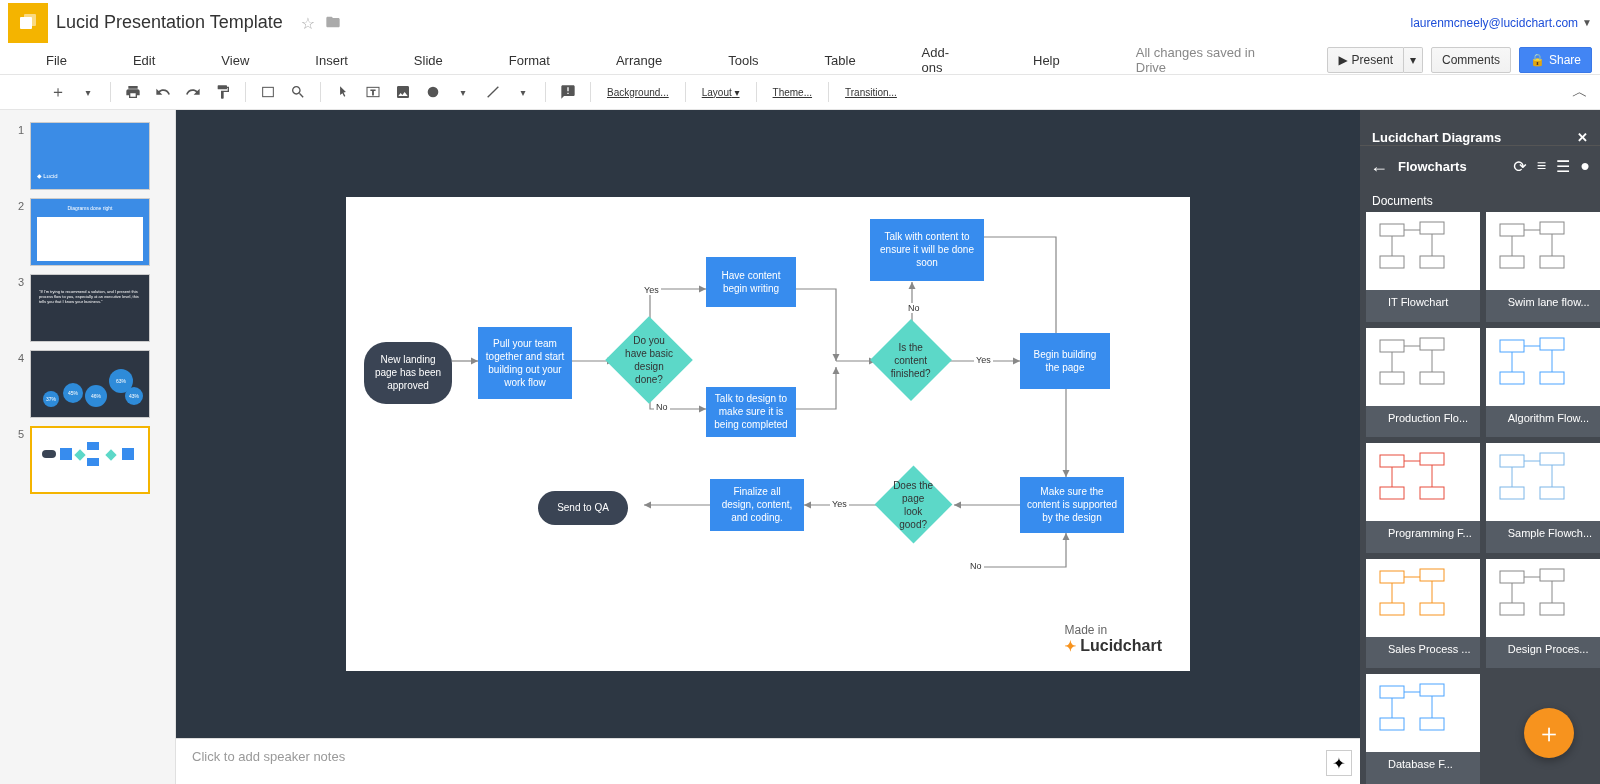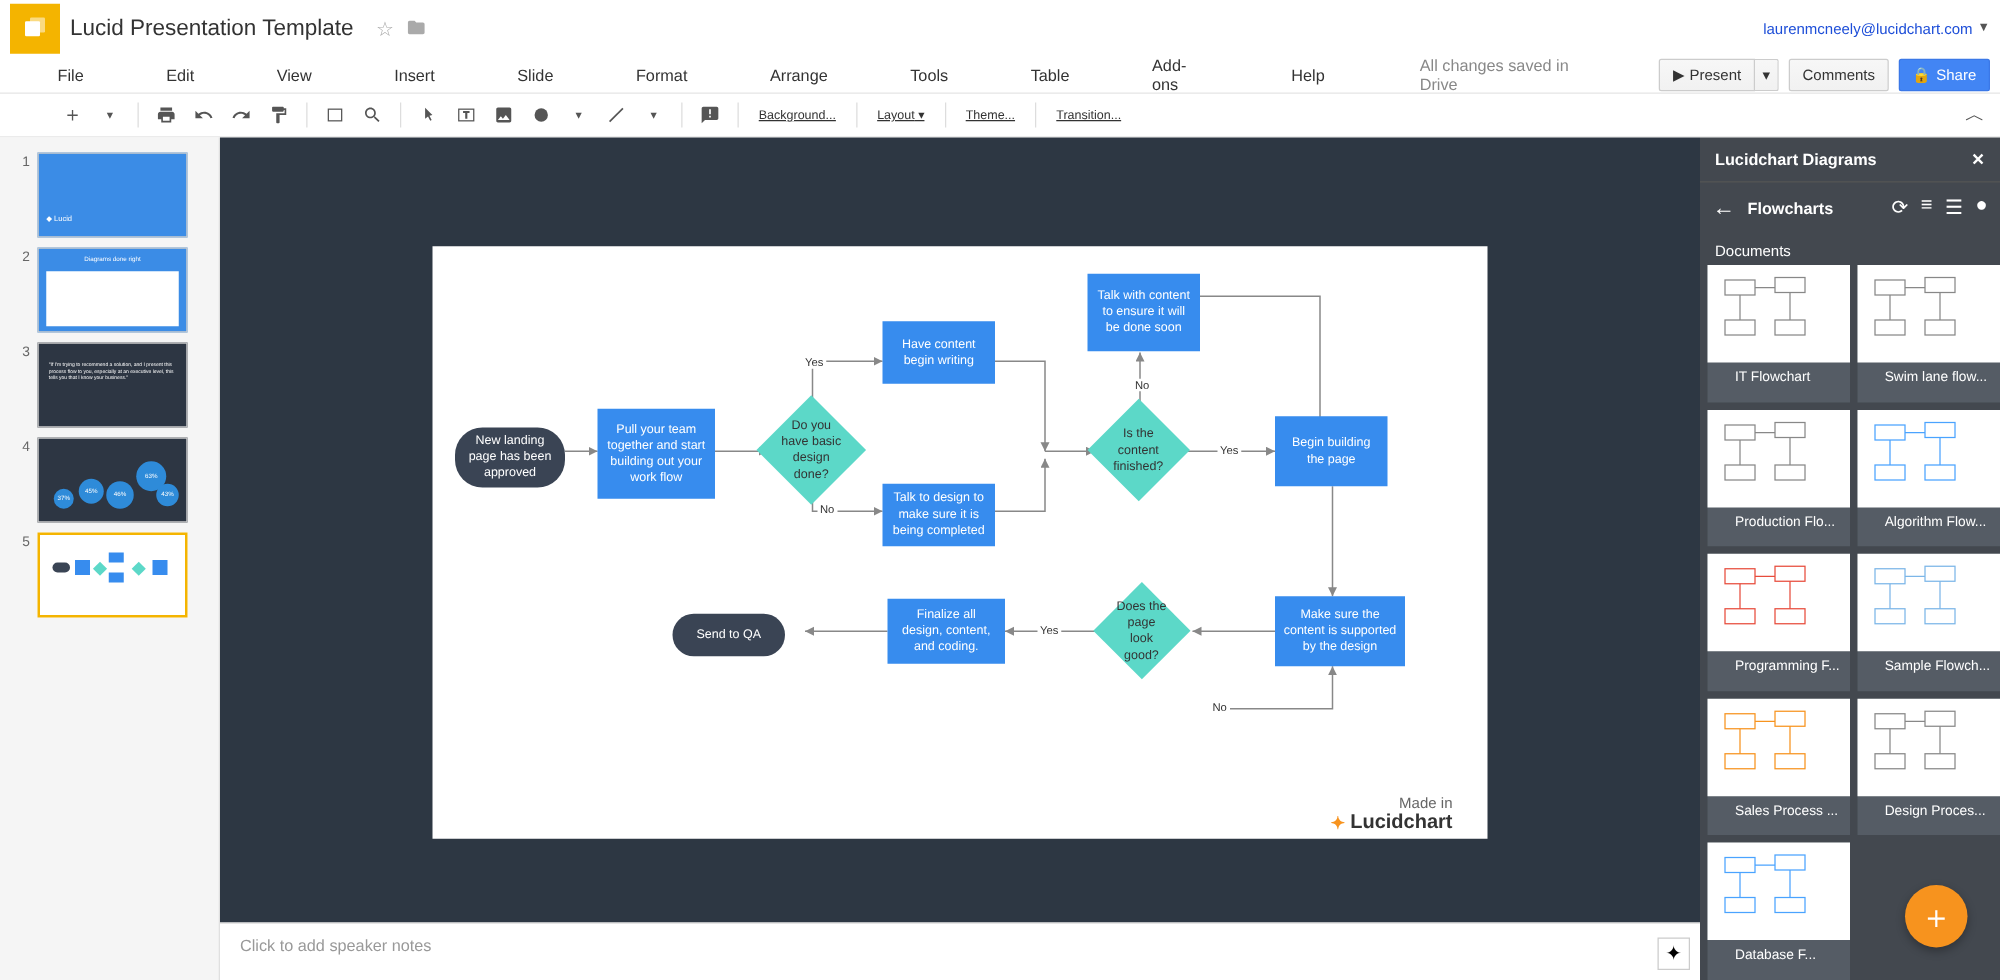--- a/index.html
+++ b/index.html
@@ -56,30 +56,30 @@
 .flowchart { position: relative; width: 100%; height: 100%; }
 .shape { position: absolute; display: flex; align-items: center; justify-content: center; text-align: center; color: #fff; font-size: 10px; line-height: 1.3; padding: 6px; }
 .terminator { background: #3a4454; border-radius: 22px; }
 .process { background: #378cee; }
 .decision { background: #5cd8c8; color: #333; }
 .decision>.dlabel { transform: rotate(-45deg); width:100%; }
 .decision { transform: rotate(45deg); }
 .edge-label { position: absolute; font-size: 9px; color: #333; background: #fff; padding: 0 2px; }
 svg.connectors { position: absolute; left: 0; top: 0; width: 100%; height: 100%; pointer-events: none; }
 svg.connectors line, svg.connectors polyline { stroke: #888; stroke-width: 1.2; fill: none; marker-end: url(#arr); }
-.branding { position: absolute; right: 28px; bottom: 4px; text-align: right; font-size: 12px; color: #666; }
+.branding { position: absolute; right: 28px; bottom: 16px; text-align: left; font-size: 12px; color: #666; }
 .branding .ln { font-size: 16px; font-weight: bold; color: #333; display:flex; align-items:center; gap:4px; }
 .branding .spark { color: #f7931e; font-size:14px; }
 
 
 .notes { position: absolute; left: 0; right: 0; bottom: 0; height: 46px; background: #fff; border-top: 1px solid #ddd; padding: 10px 16px; font-size: 13px; color: #999; }
 
 
 .sidebar { width: 240px; background: #43484f; color: #fff; display: flex; flex-direction: column; }
-.sb-header { height: 36px; display: flex; align-items: center; padding: 0 12px; border-bottom: 1px solid #555; font-size: 13px; font-weight: bold; }
+.sb-header { height: 36px; display: flex; align-items: flex-end; padding: 0 12px; border-bottom: 1px solid #555; font-size: 13px; font-weight: bold; }
 .sb-header .close { margin-left: auto; cursor: pointer; }
 .sb-nav { height: 40px; display: flex; align-items: center; padding: 0 10px; gap: 10px; }
 .sb-nav .back { font-size: 18px; cursor: pointer; }
 .sb-nav .title { font-size: 13px; font-weight: bold; }
 .sb-nav .icons { margin-left: auto; display: flex; gap: 10px; }
 .sb-nav .icons span { cursor: pointer; font-size: 16px; }
 .sb-section { padding: 8px 12px 4px; font-size: 12px; }
 .sb-grid { flex: 1; overflow-y: auto; display: grid; grid-template-columns: 1fr 1fr; gap: 6px; padding: 0 6px; }
 .sb-card { background: #555c65; cursor: pointer; display: flex; flex-direction: column; }
 .sb-card .thumb-area { height: 78px; background: #fff; position: relative; overflow: hidden; }
@@ -286,35 +286,35 @@
           <polyline points="566,128 566,112 566,85"></polyline>
           <polyline points="566,40 710,40 710,164 674,164"></polyline>
           <line x1="602" y1="164" x2="674" y2="164"></line>
           <line x1="720" y1="192" x2="720" y2="280"></line>
           <line x1="674" y1="308" x2="608" y2="308"></line>
           <polyline points="638,370 720,370 720,336"></polyline>
           <line x1="530" y1="308" x2="458" y2="308"></line>
           <line x1="364" y1="308" x2="298" y2="308"></line>
         </svg>
 
-        <div class="shape terminator" style="left:18px; top:145px; width:88px; height:48px;">New landing page has been approved</div>
+        <div class="shape terminator" style="left:18px; top:145px; width:88px; height:62px;">New landing page has been approved</div>
         <div class="shape process" style="left:132px; top:130px; width:94px; height:72px;">Pull your team together and start building out your work flow</div>
         <div class="shape decision" style="left:272px; top:132px; width:62px; height:62px;">
             <div class="dlabel">Do you have basic design done?</div>
           </div>
         <span class="edge-label" style="left:296px; top:88px;">Yes</span>
         <span class="edge-label" style="left:308px; top:205px;">No</span>
         <div class="shape process" style="left:360px; top:60px; width:90px; height:50px;">Have content begin writing</div>
         <div class="shape process" style="left:360px; top:190px; width:90px; height:50px;">Talk to design to make sure it is being completed</div>
         <div class="shape decision" style="left:536px; top:134px; width:58px; height:58px;">
             <div class="dlabel">Is the content finished?</div>
           </div>
         <span class="edge-label" style="left:560px; top:106px;">No</span>
         <span class="edge-label" style="left:628px; top:158px;">Yes</span>
-        <div class="shape process" style="left:524px; top:22px; width:90px; height:62px;">Talk with content to ensure it will be done soon</div>
+        <div class="shape process" style="left:524px; top:22px; width:114px; height:62px;">Talk with content to ensure it will be done soon</div>
         <div class="shape process" style="left:674px; top:136px; width:90px; height:56px;">Begin building the page</div>
         <div class="shape process" style="left:674px; top:280px; width:104px; height:56px;">Make sure the content is supported by the design</div>
         <div class="shape decision" style="left:540px; top:280px; width:55px; height:55px;">
             <div class="dlabel">Does the page look good?</div>
           </div>
         <span class="edge-label" style="left:484px; top:302px;">Yes</span>
         <span class="edge-label" style="left:622px; top:364px;">No</span>
         <div class="shape process" style="left:364px; top:282px; width:94px; height:52px;">Finalize all design, content, and coding.</div>
         <div class="shape terminator" style="left:192px; top:294px; width:90px; height:34px;">Send to QA</div>
 

